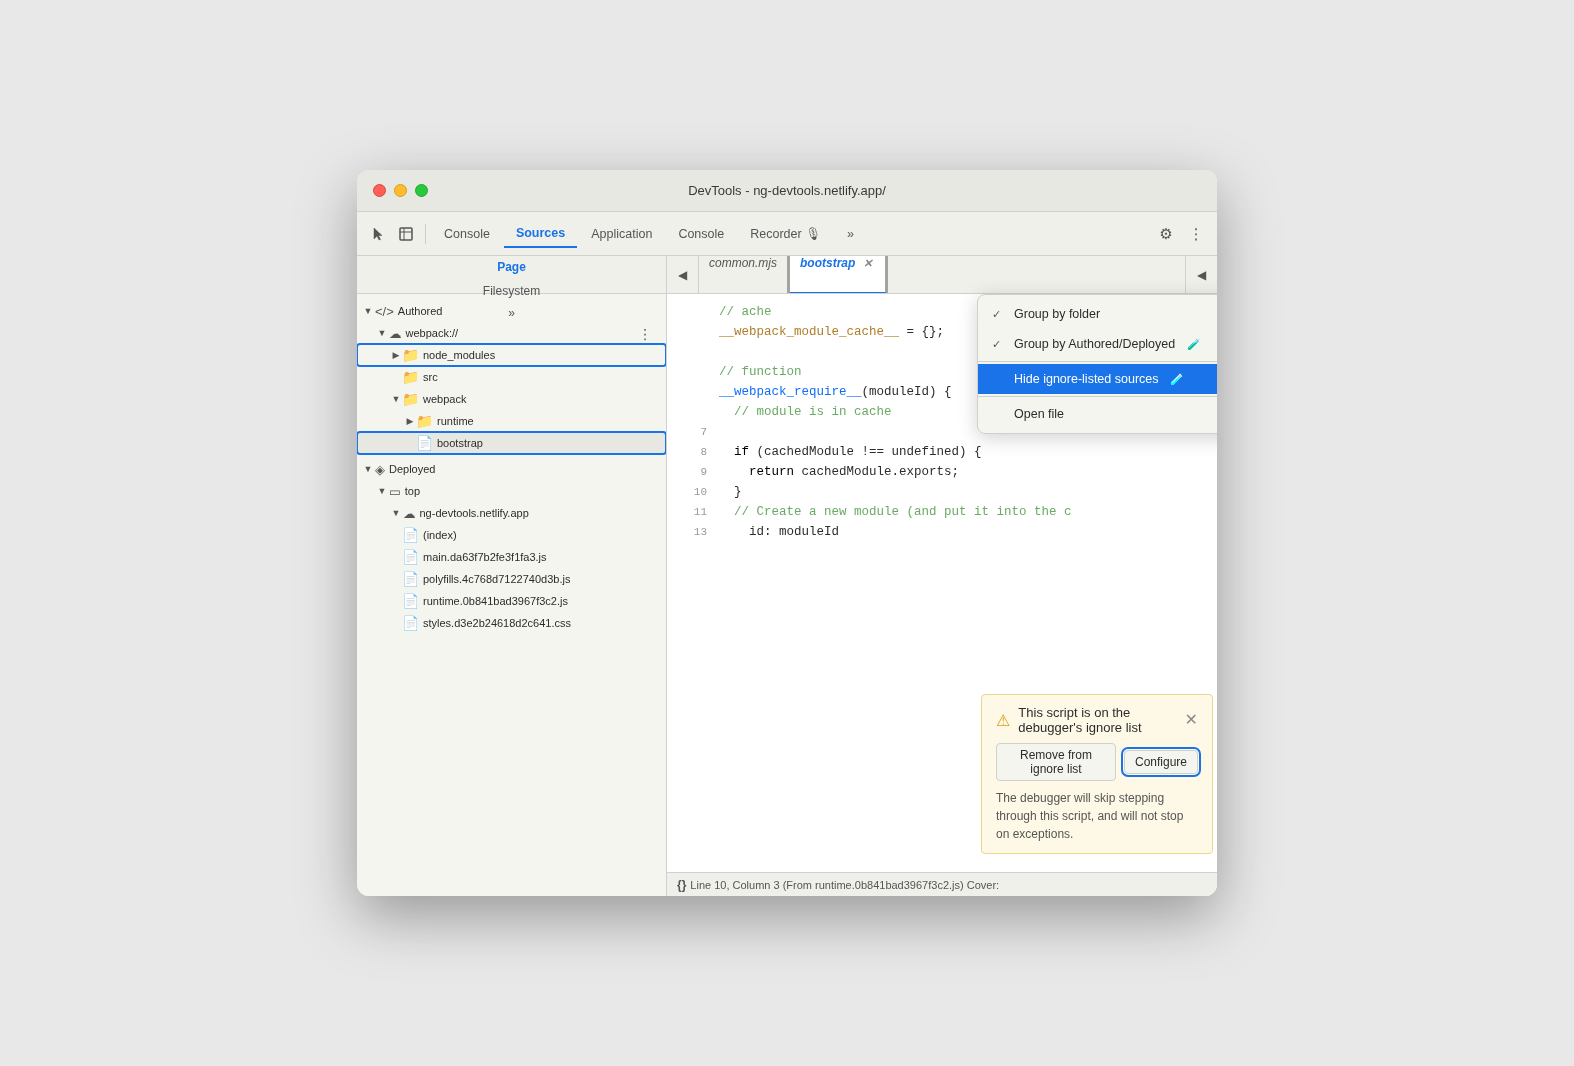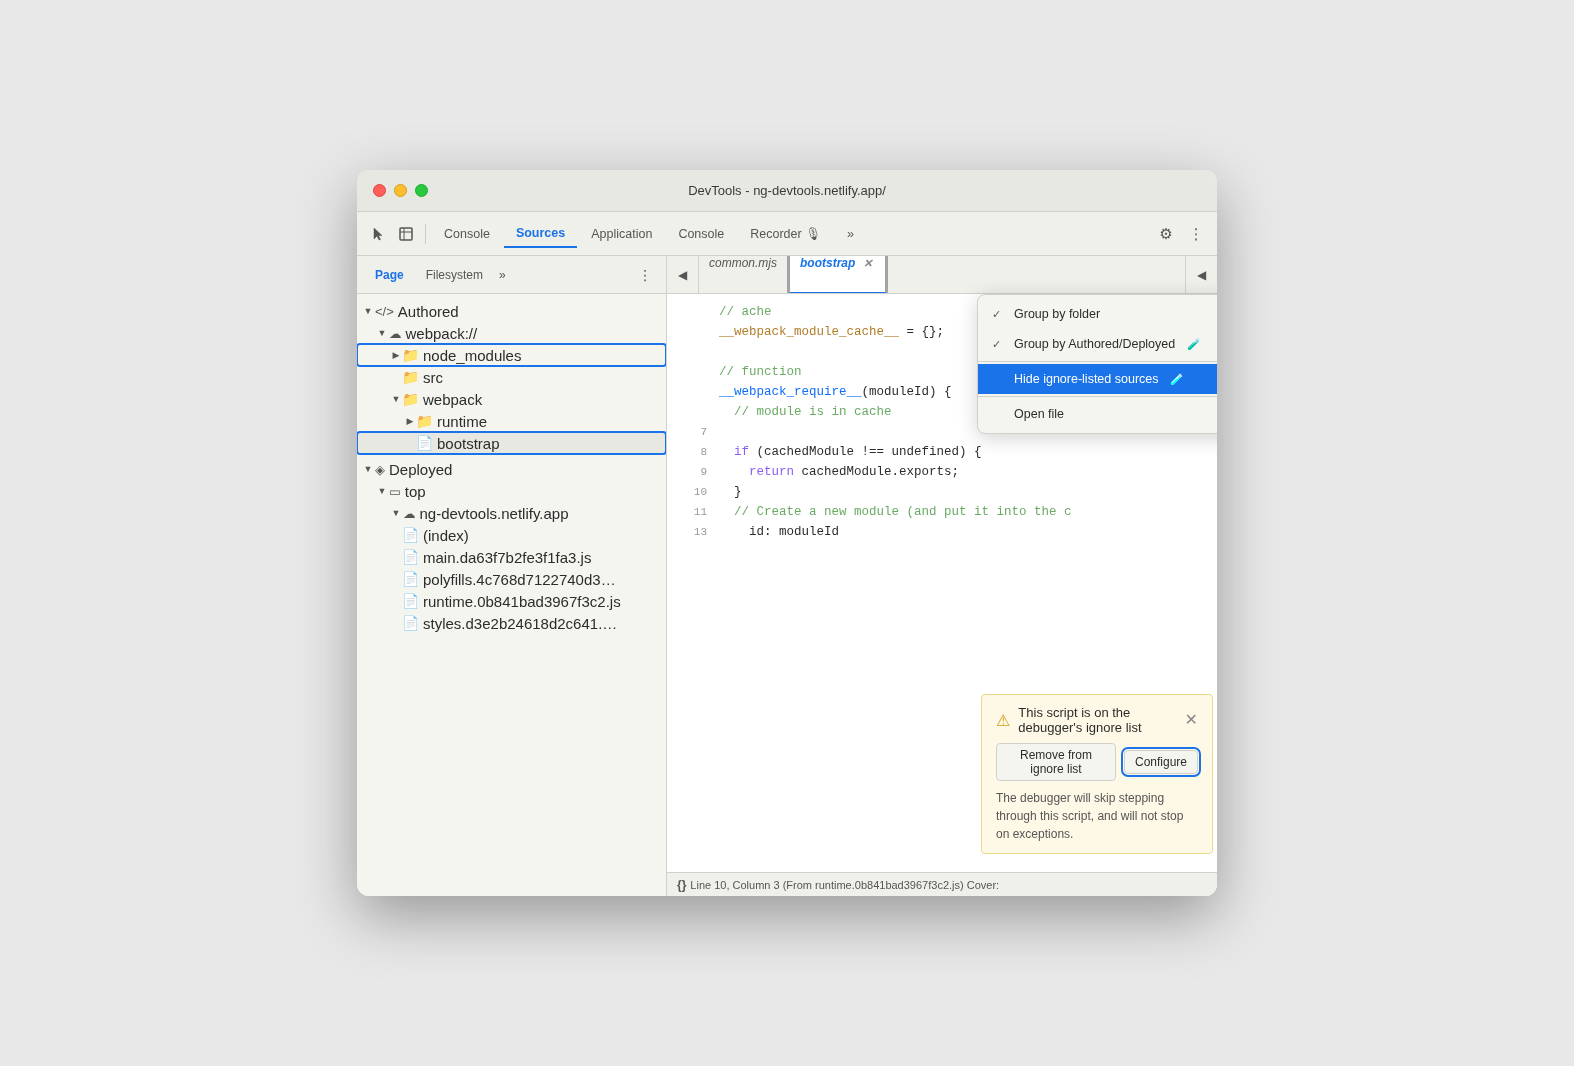--- a/index.html
+++ b/index.html
@@ -125,20 +125,21 @@
 
     
     .secondary-nav {
       height: 38px;
       display: flex;
       align-items: center;
       padding: 0 8px;
       border-bottom: 1px solid #d0d0cc;
       gap: 2px;
       background: #f0f0eb;
+      flex-direction: column;
     }
     .sec-tab {
       padding: 4px 10px;
       font-size: 12px;
       color: #555;
       cursor: pointer;
       border-radius: 4px;
     }
     .sec-tab.active { color: #1a73e8; font-weight: 600; }
     .sec-more {
@@ -181,21 +182,21 @@
     }
     .folder-icon {
       width: 16px;
       height: 16px;
       display: inline-flex;
       align-items: center;
       justify-content: center;
       margin-right: 4px;
       font-size: 14px;
     }
-    .tree-label { font-size: 15px; }
+    .tree-label { font-size: 11px; }
 
     
     .right-panel {
       flex: 1;
       display: flex;
       flex-direction: column;
       background: #fff;
       overflow: hidden;
       position: relative;
     }
@@ -275,21 +276,21 @@
     .line-num {
       width: 32px;
       min-width: 32px;
       text-align: right;
       color: #999;
       margin-right: 12px;
       user-select: none;
       font-size: 11px;
     }
     .code-text { color: #2c2c2c; }
-    .kw { color: #8b5cf6; }
+    .kw { color: #000000; }
     .fn { color: #0d6efd; }
     .cm { color: #6aaa64; }
     .vr { color: #b07d27; }
 
     
     .context-menu {
       position: absolute;
       left: 310px;
       top: 38px;
       background: #f5f5f0;

